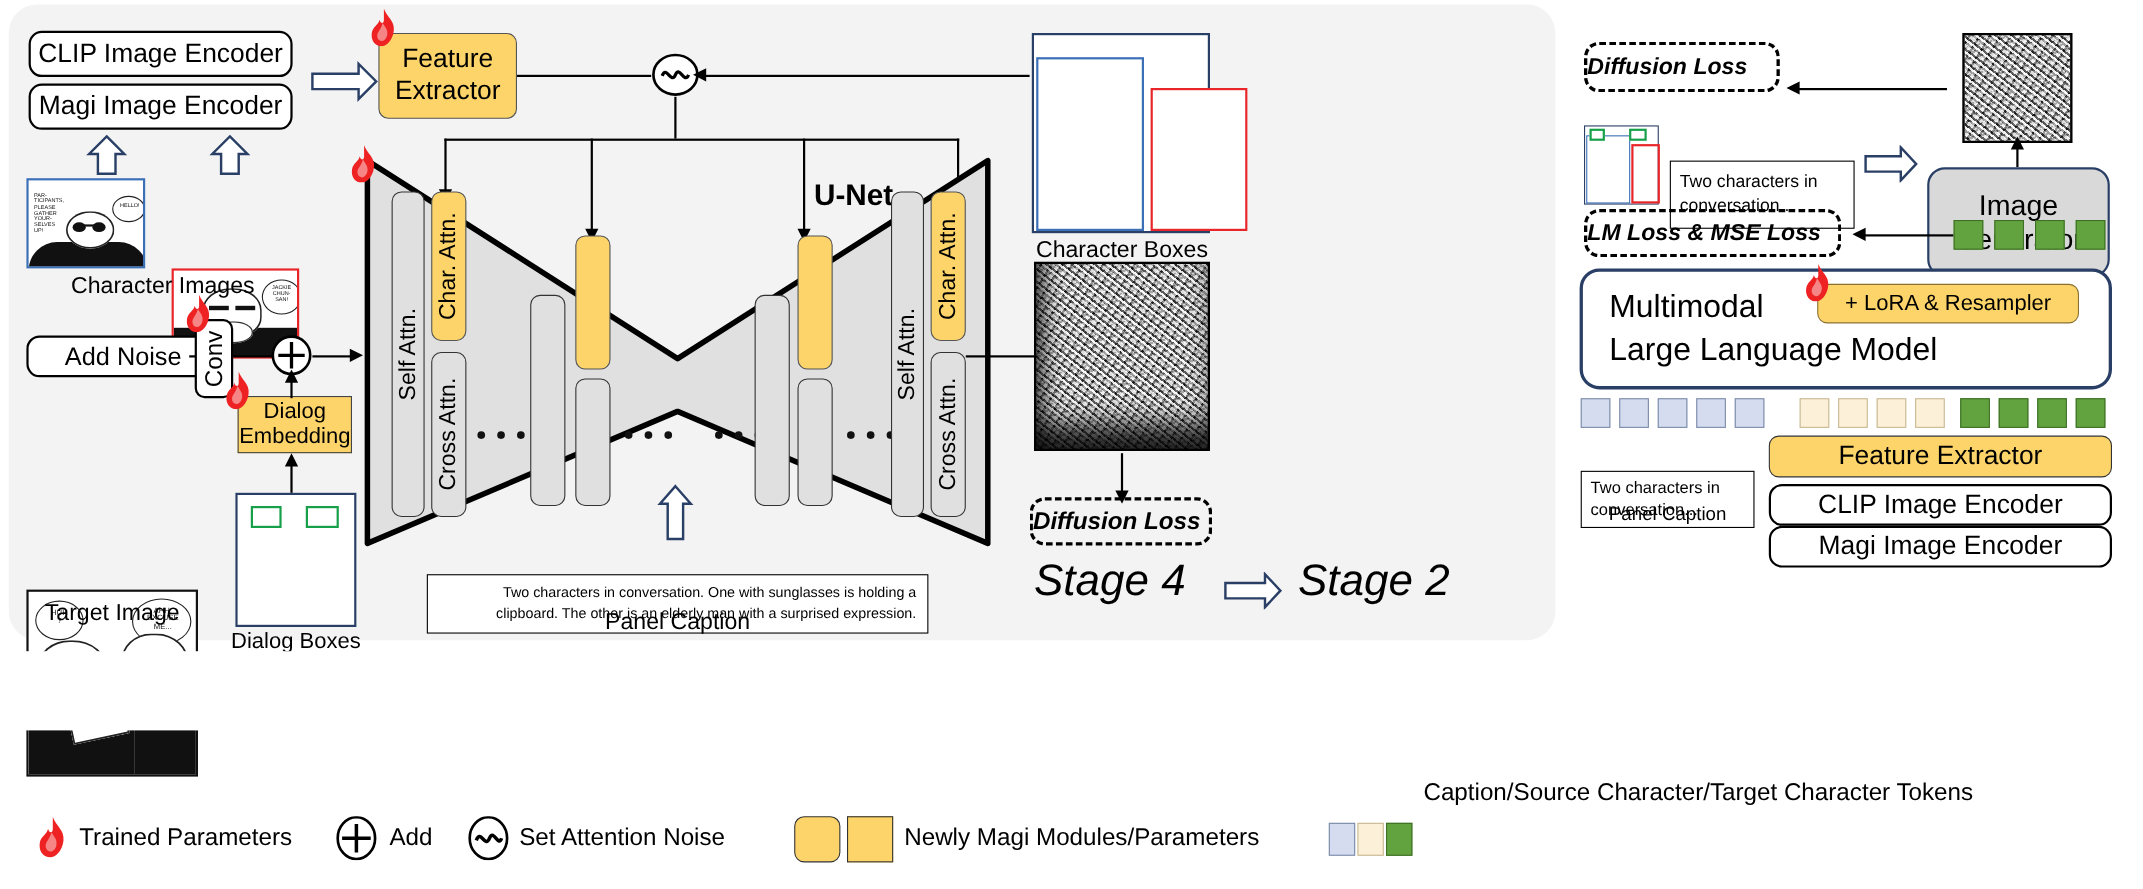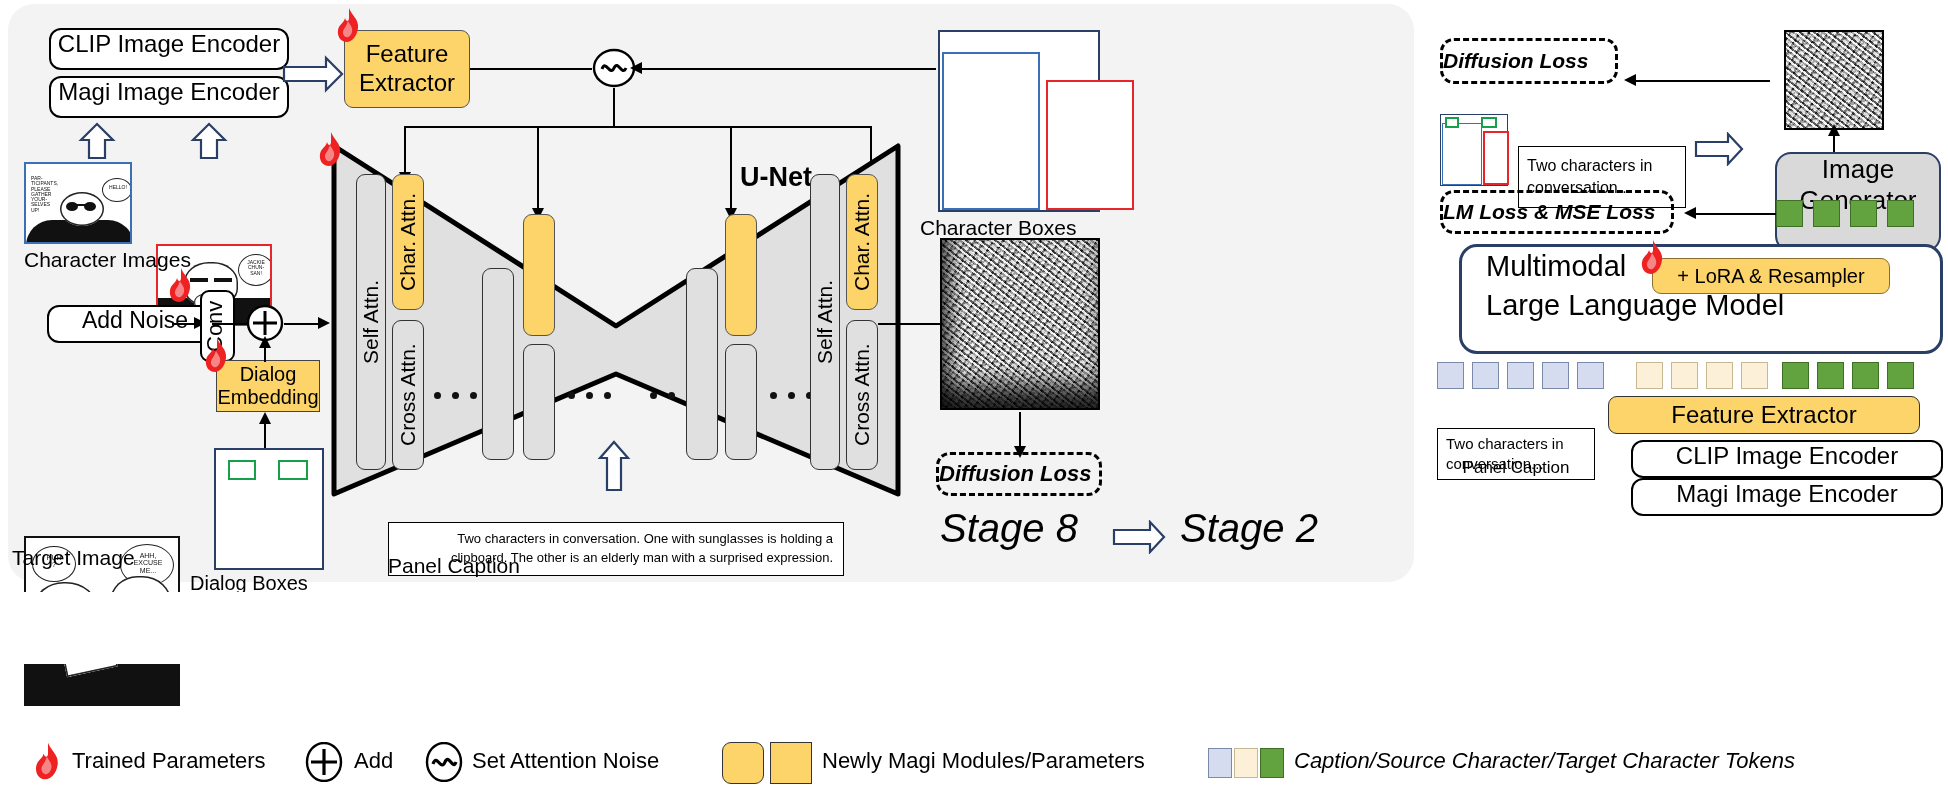--- a/index.html
+++ b/index.html
@@ -3,26 +3,26 @@
 <meta charset="utf-8">
 <style>
   html,body{margin:0;padding:0;background:#ffffff;}
   body{width:1948px;height:808px;position:relative;font-family:"Liberation Sans",sans-serif;color:#000;}
   .abs{position:absolute;box-sizing:border-box;}
   
   #stage1-panel{left:8px;top:4px;width:1406px;height:578px;background:#f3f3f3;border-radius:26px;}
   #legend-panel{left:8px;top:592px;width:1932px;height:72px;background:#ffffff;}
 
   
-  .rbox{background:#fff;border:2.5px solid #000;border-radius:12px;display:flex;justify-content:center;text-align:center;margin-left:23px;}
+  .rbox{background:#fff;border:2.5px solid #000;border-radius:12px;display:flex;align-items:center;justify-content:center;text-align:center;}
   .sqbox{background:#fff;border:2px solid #000;display:flex;align-items:center;justify-content:center;text-align:center;margin-top:28px;}
   .yellow{background:#fcd469;border:1.6px solid #555;border-radius:9px;display:flex;align-items:center;justify-content:center;text-align:center;}
   .yellow-sq{background:#fcd469;border:1.6px solid #333;display:flex;align-items:center;justify-content:center;text-align:center;}
   .dashed{border:3px dashed #000;border-radius:14px;background:transparent;display:flex;align-items:center;font-style:italic;font-weight:bold;}
-  .cap{font-size:21px;}
+  .cap{font-size:21px;text-align:center;}
   .vline{width:2px;background:#000;}
   .hline{height:2px;background:#000;}
 
   
   .vtext{writing-mode:vertical-rl;transform:rotate(180deg);white-space:nowrap;}
 
   
   .slot{background:#e0e0e0;border:1.4px solid #333;border-radius:9px;display:flex;align-items:center;justify-content:center;}
 
   
@@ -300,21 +300,21 @@
 <div class="abs hline" style="left:878px;top:323px;width:64px;"></div>
 <div class="abs noise dark" style="left:940px;top:238px;width:160px;height:172px;"></div>
 <div class="abs vline" style="left:1019px;top:412px;height:38px;"></div>
 <svg class="abs" style="left:1013px;top:444px;" width="14" height="14" viewBox="0 0 14 14">
     <polygon points="7,14 1,2 13,2" fill="#000"></polygon>
   </svg>
 <div class="abs dashed" style="left:936px;top:452px;width:166px;height:44px;font-size:22px;">
   <span>Diffusion Loss</span>
 </div>
 
-<div class="abs stagelabel" style="left:940px;top:506px;">Stage 8</div>
+<div class="abs stagelabel" style="left:940px;top:506px;">Stage 4</div>
 
 <div class="abs blockarrow" style="left:1112px;top:520px;">
 <svg width="54" height="34" viewBox="0 0 54 34">
       <polygon points="2,10 38,10 38,2 52,17 38,32 38,24 2,24" fill="#fff" stroke="#2a3f66" stroke-width="2.2"></polygon>
     </svg>
 </div>
 
 <div class="abs stagelabel" style="left:1180px;top:506px;">Stage 2</div>
 
 <div class="abs dashed" style="left:1440px;top:38px;width:178px;height:46px;font-size:21px;">
@@ -432,13 +432,13 @@
 </svg>
 <div class="abs lbl" style="left:472px;top:748px;">Set Attention Noise</div>
 
 <div class="abs yellow" style="left:722px;top:742px;width:42px;height:42px;border-radius:9px;border:1.6px solid #333;"></div>
 <div class="abs yellow-sq" style="left:770px;top:742px;width:42px;height:42px;"></div>
 <div class="abs lbl" style="left:822px;top:748px;">Newly Magi Modules/Parameters</div>
 
 <div class="abs tok blue" style="left:1208px;top:748px;width:24px;height:30px;"></div>
 <div class="abs tok cream" style="left:1234px;top:748px;width:24px;height:30px;"></div>
 <div class="abs tok green" style="left:1260px;top:748px;width:24px;height:30px;"></div>
-<div class="abs lbl" style="left:1294px;top:748px;font-style:italic;">Caption/Source Character/Target Character Tokens</div>
+<div class="abs lbl" style="left:1294px;top:707px;">Caption/Source Character/Target Character Tokens</div>
 
 </body></html>

